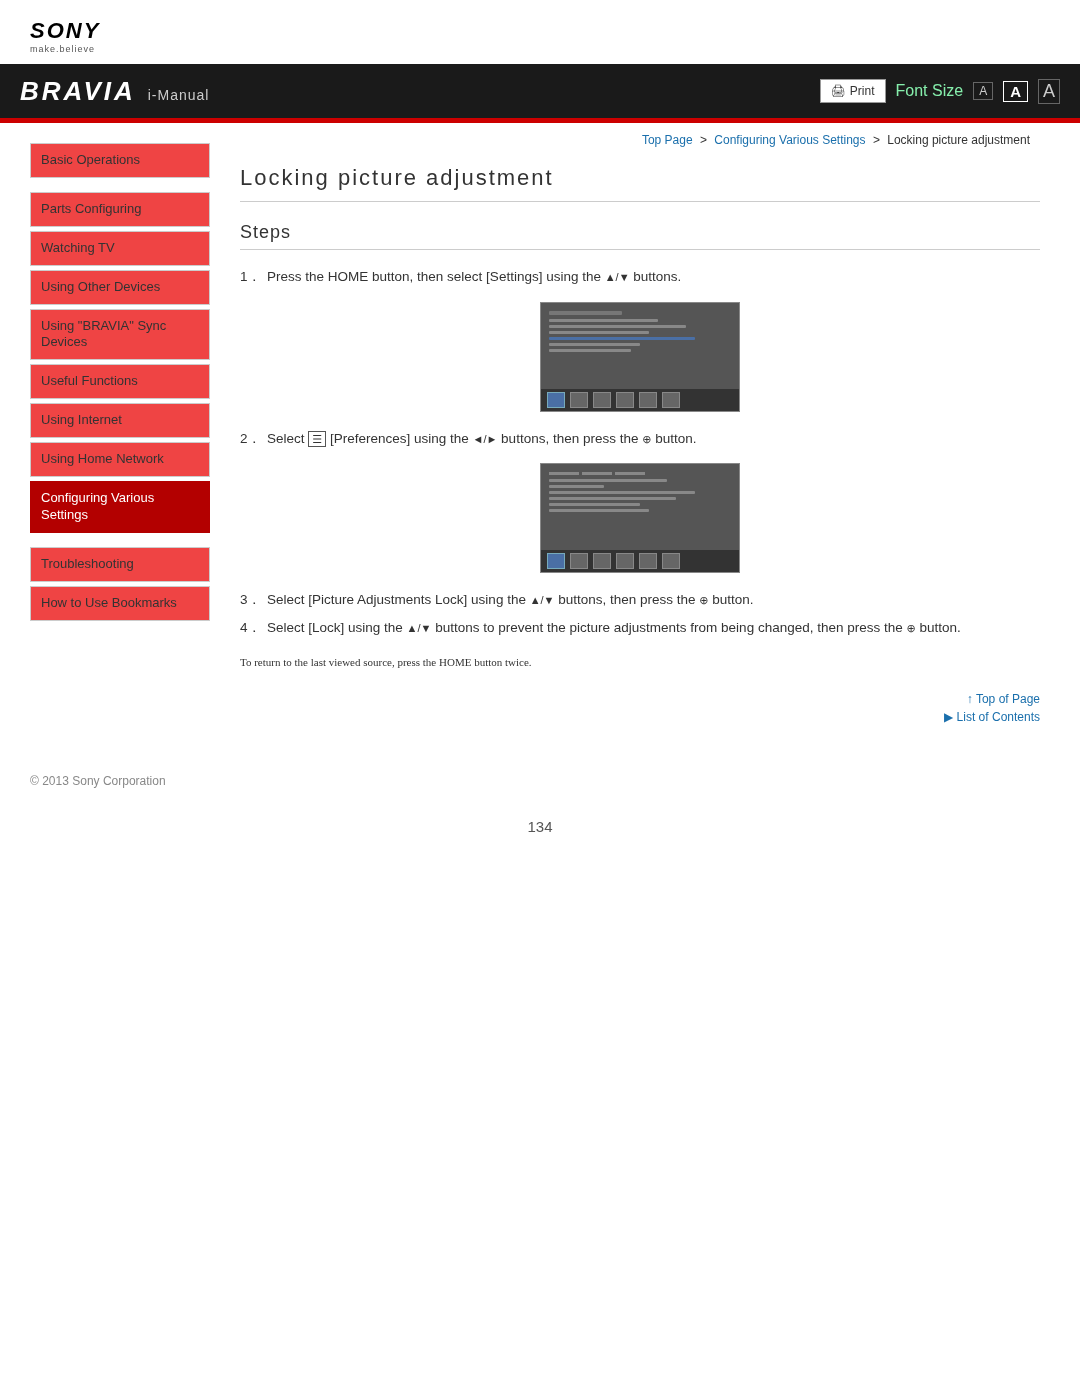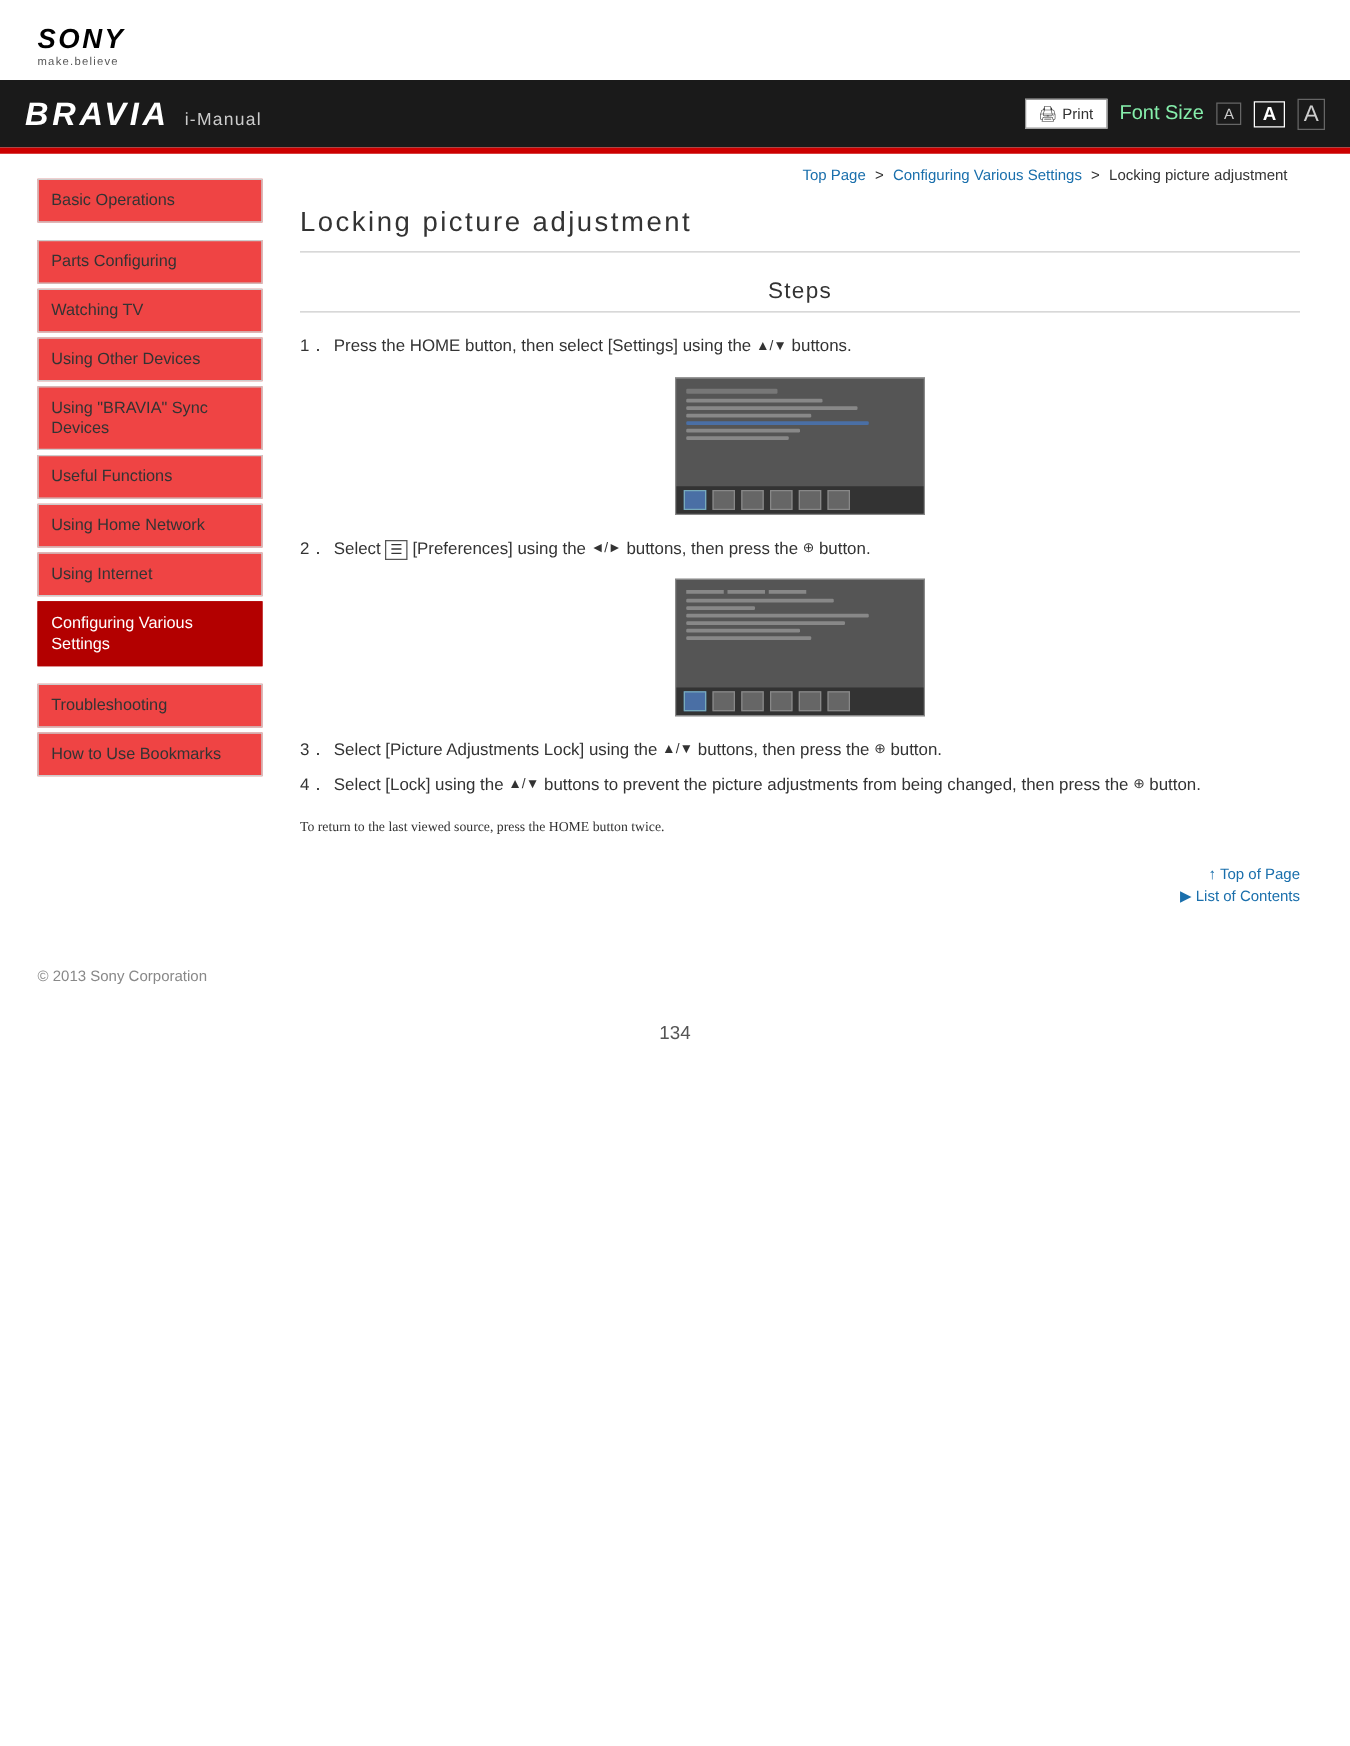--- a/index.html
+++ b/index.html
@@ -176,21 +176,20 @@
     }
 
     
     .steps-heading {
       font-size: 18px;
       font-weight: normal;
       letter-spacing: 1px;
       border-bottom: 1px solid #ccc;
       padding-bottom: 6px;
       margin-bottom: 16px;
-      text-align: center;
     }
     .step-item {
       margin-bottom: 14px;
       font-size: 13.5px;
       line-height: 1.6;
       display: flex;
       gap: 6px;
     }
     .step-num {
       flex-shrink: 0;
@@ -335,22 +334,22 @@
   <div class="sidebar">
     <div class="sidebar-spacer"></div>
 
     <div class="sidebar-item">Basic Operations</div>
     <div class="sidebar-spacer"></div>
     <div class="sidebar-item">Parts Configuring</div>
     <div class="sidebar-item">Watching TV</div>
     <div class="sidebar-item">Using Other Devices</div>
     <div class="sidebar-item">Using "BRAVIA" Sync Devices</div>
     <div class="sidebar-item">Useful Functions</div>
+    <div class="sidebar-item">Using Internet</div>
     <div class="sidebar-item">Using Home Network</div>
-    <div class="sidebar-item">Using Internet</div>
     <div class="sidebar-item active">Configuring Various Settings</div>
     <div class="sidebar-spacer"></div>
     <div class="sidebar-item">Troubleshooting</div>
     <div class="sidebar-item">How to Use Bookmarks</div>
   </div>
 
   <div class="content">
 
     <div class="breadcrumb">
       <a>Top Page</a>

